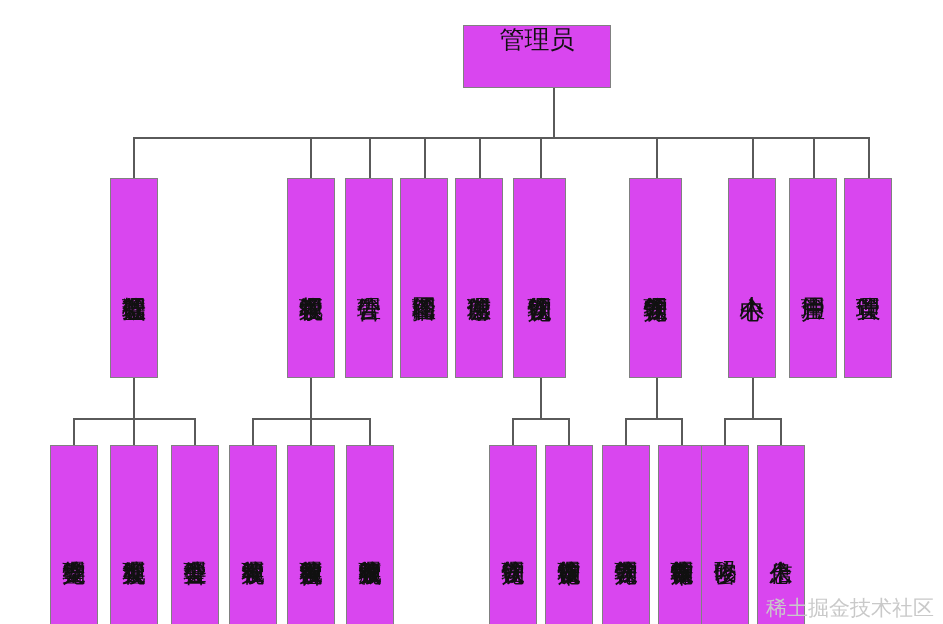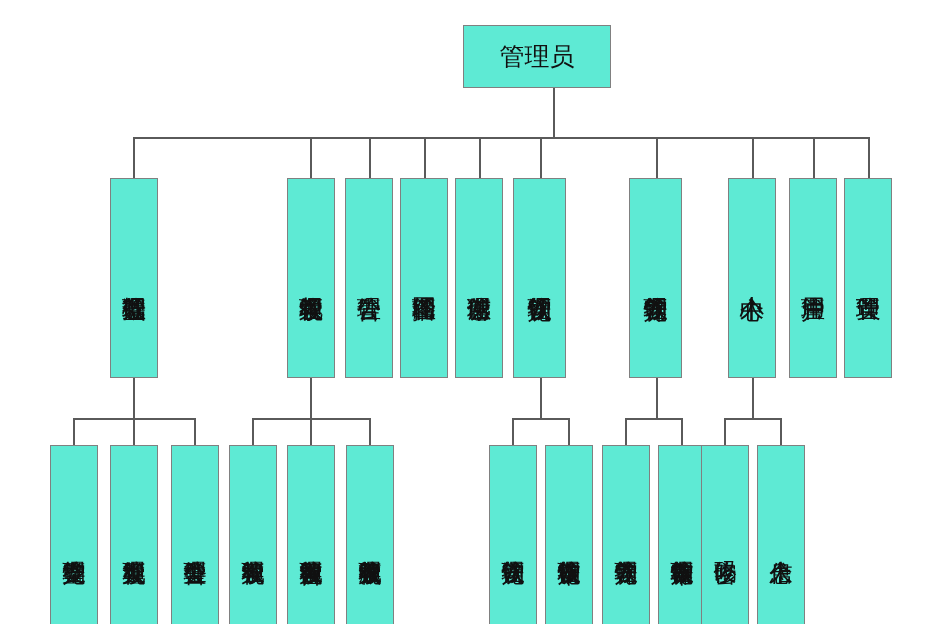--- a/index.html
+++ b/index.html
@@ -7,23 +7,22 @@
     font-family:"Liberation Serif","DejaVu Serif",serif;
     width:943px;height:624px;overflow:hidden;position:relative;
   }
   #canvas{position:relative;width:943px;height:624px;background:#ffffff;overflow:hidden;}
 
   
   .node{
     position:absolute;
     box-sizing:border-box;
     border:1.4px solid #808080;
-    background:#5eead4;
+    background:#d946ef;
     display:flex;
-    align-items:center;
     justify-content:center;
     z-index:3;
   }
   .node .label{
     display:block;
     text-align:center;
     color:#111111;
     line-height:1.02;
     letter-spacing:0px;
     white-space:normal;
@@ -171,14 +170,15 @@
   <div class="node vert lvl3" style="left:658px;top:445px;width:48px;height:195px;">
     <span class="label">宠物领养审核管理</span>
   </div>
   <div class="node vert lvl3" style="left:701px;top:445px;width:48px;height:195px;">
     <span class="label">修改密码</span>
   </div>
   <div class="node vert lvl3" style="left:757px;top:445px;width:48px;height:195px;">
     <span class="label">个人信息</span>
   </div>
 
+  <div class="watermark" style="left:766px;top:594px;">稀土掘金技术社区</div>
 
 </div>
 
 </body></html>

